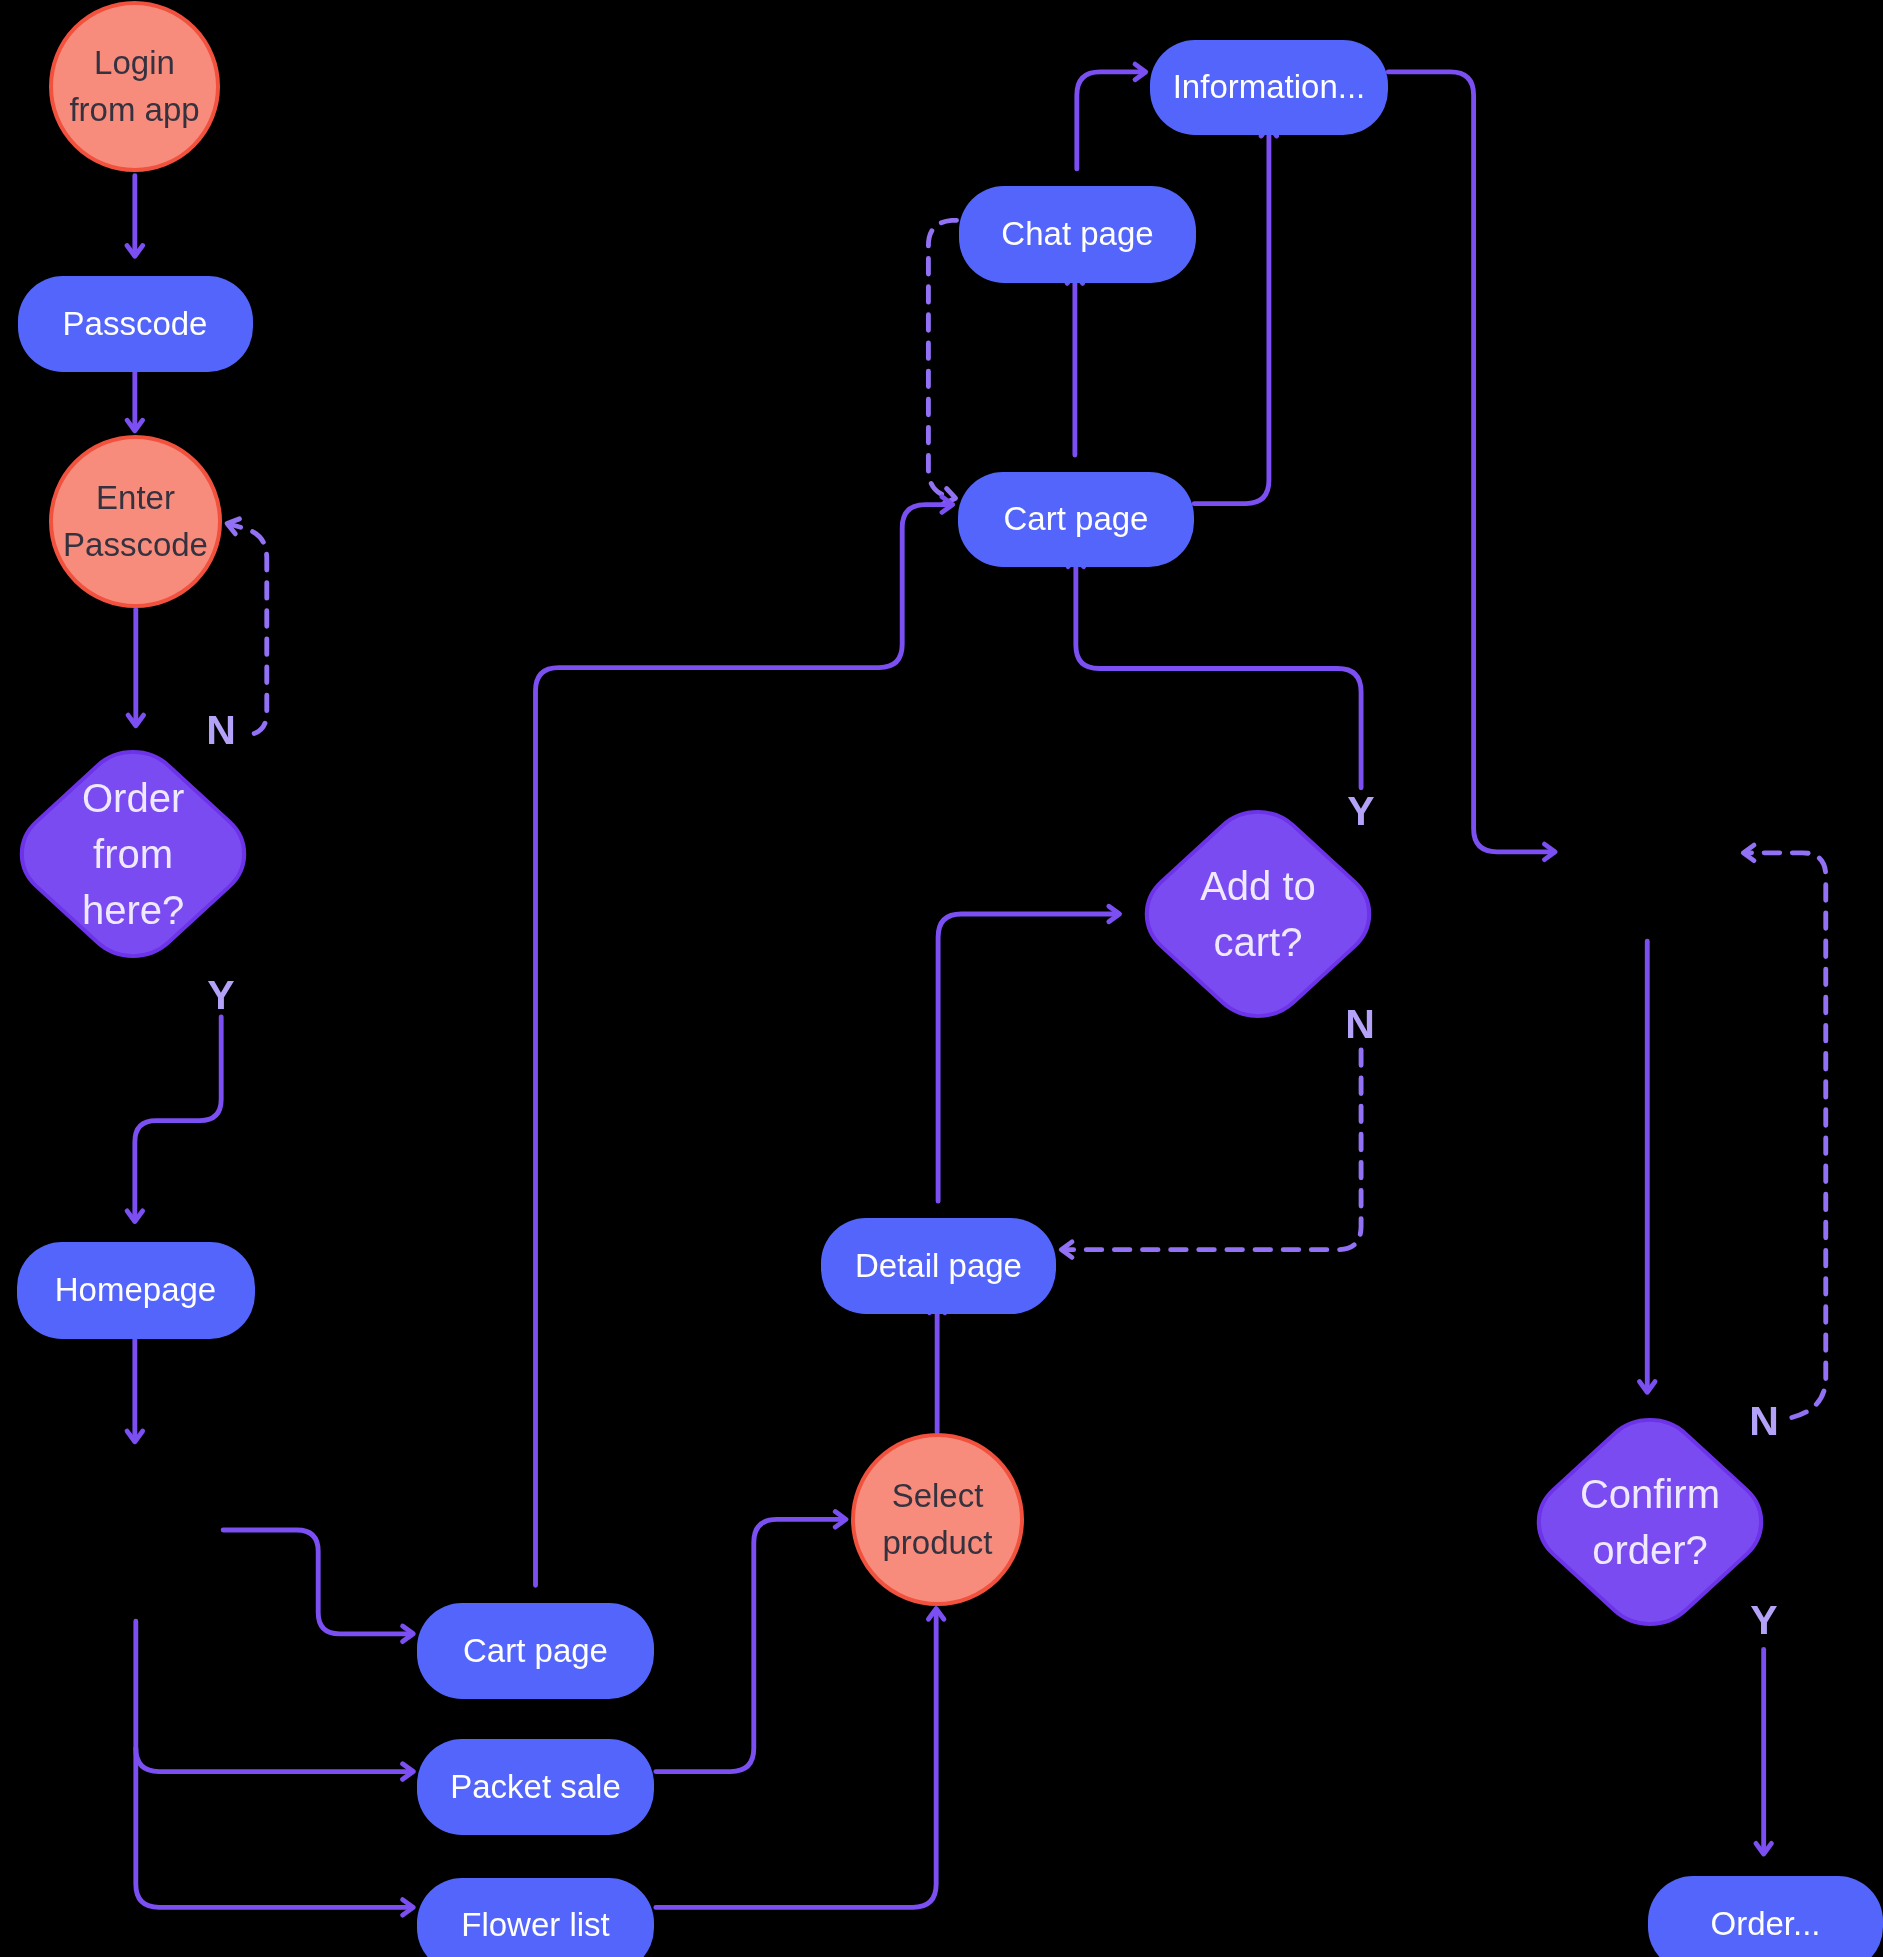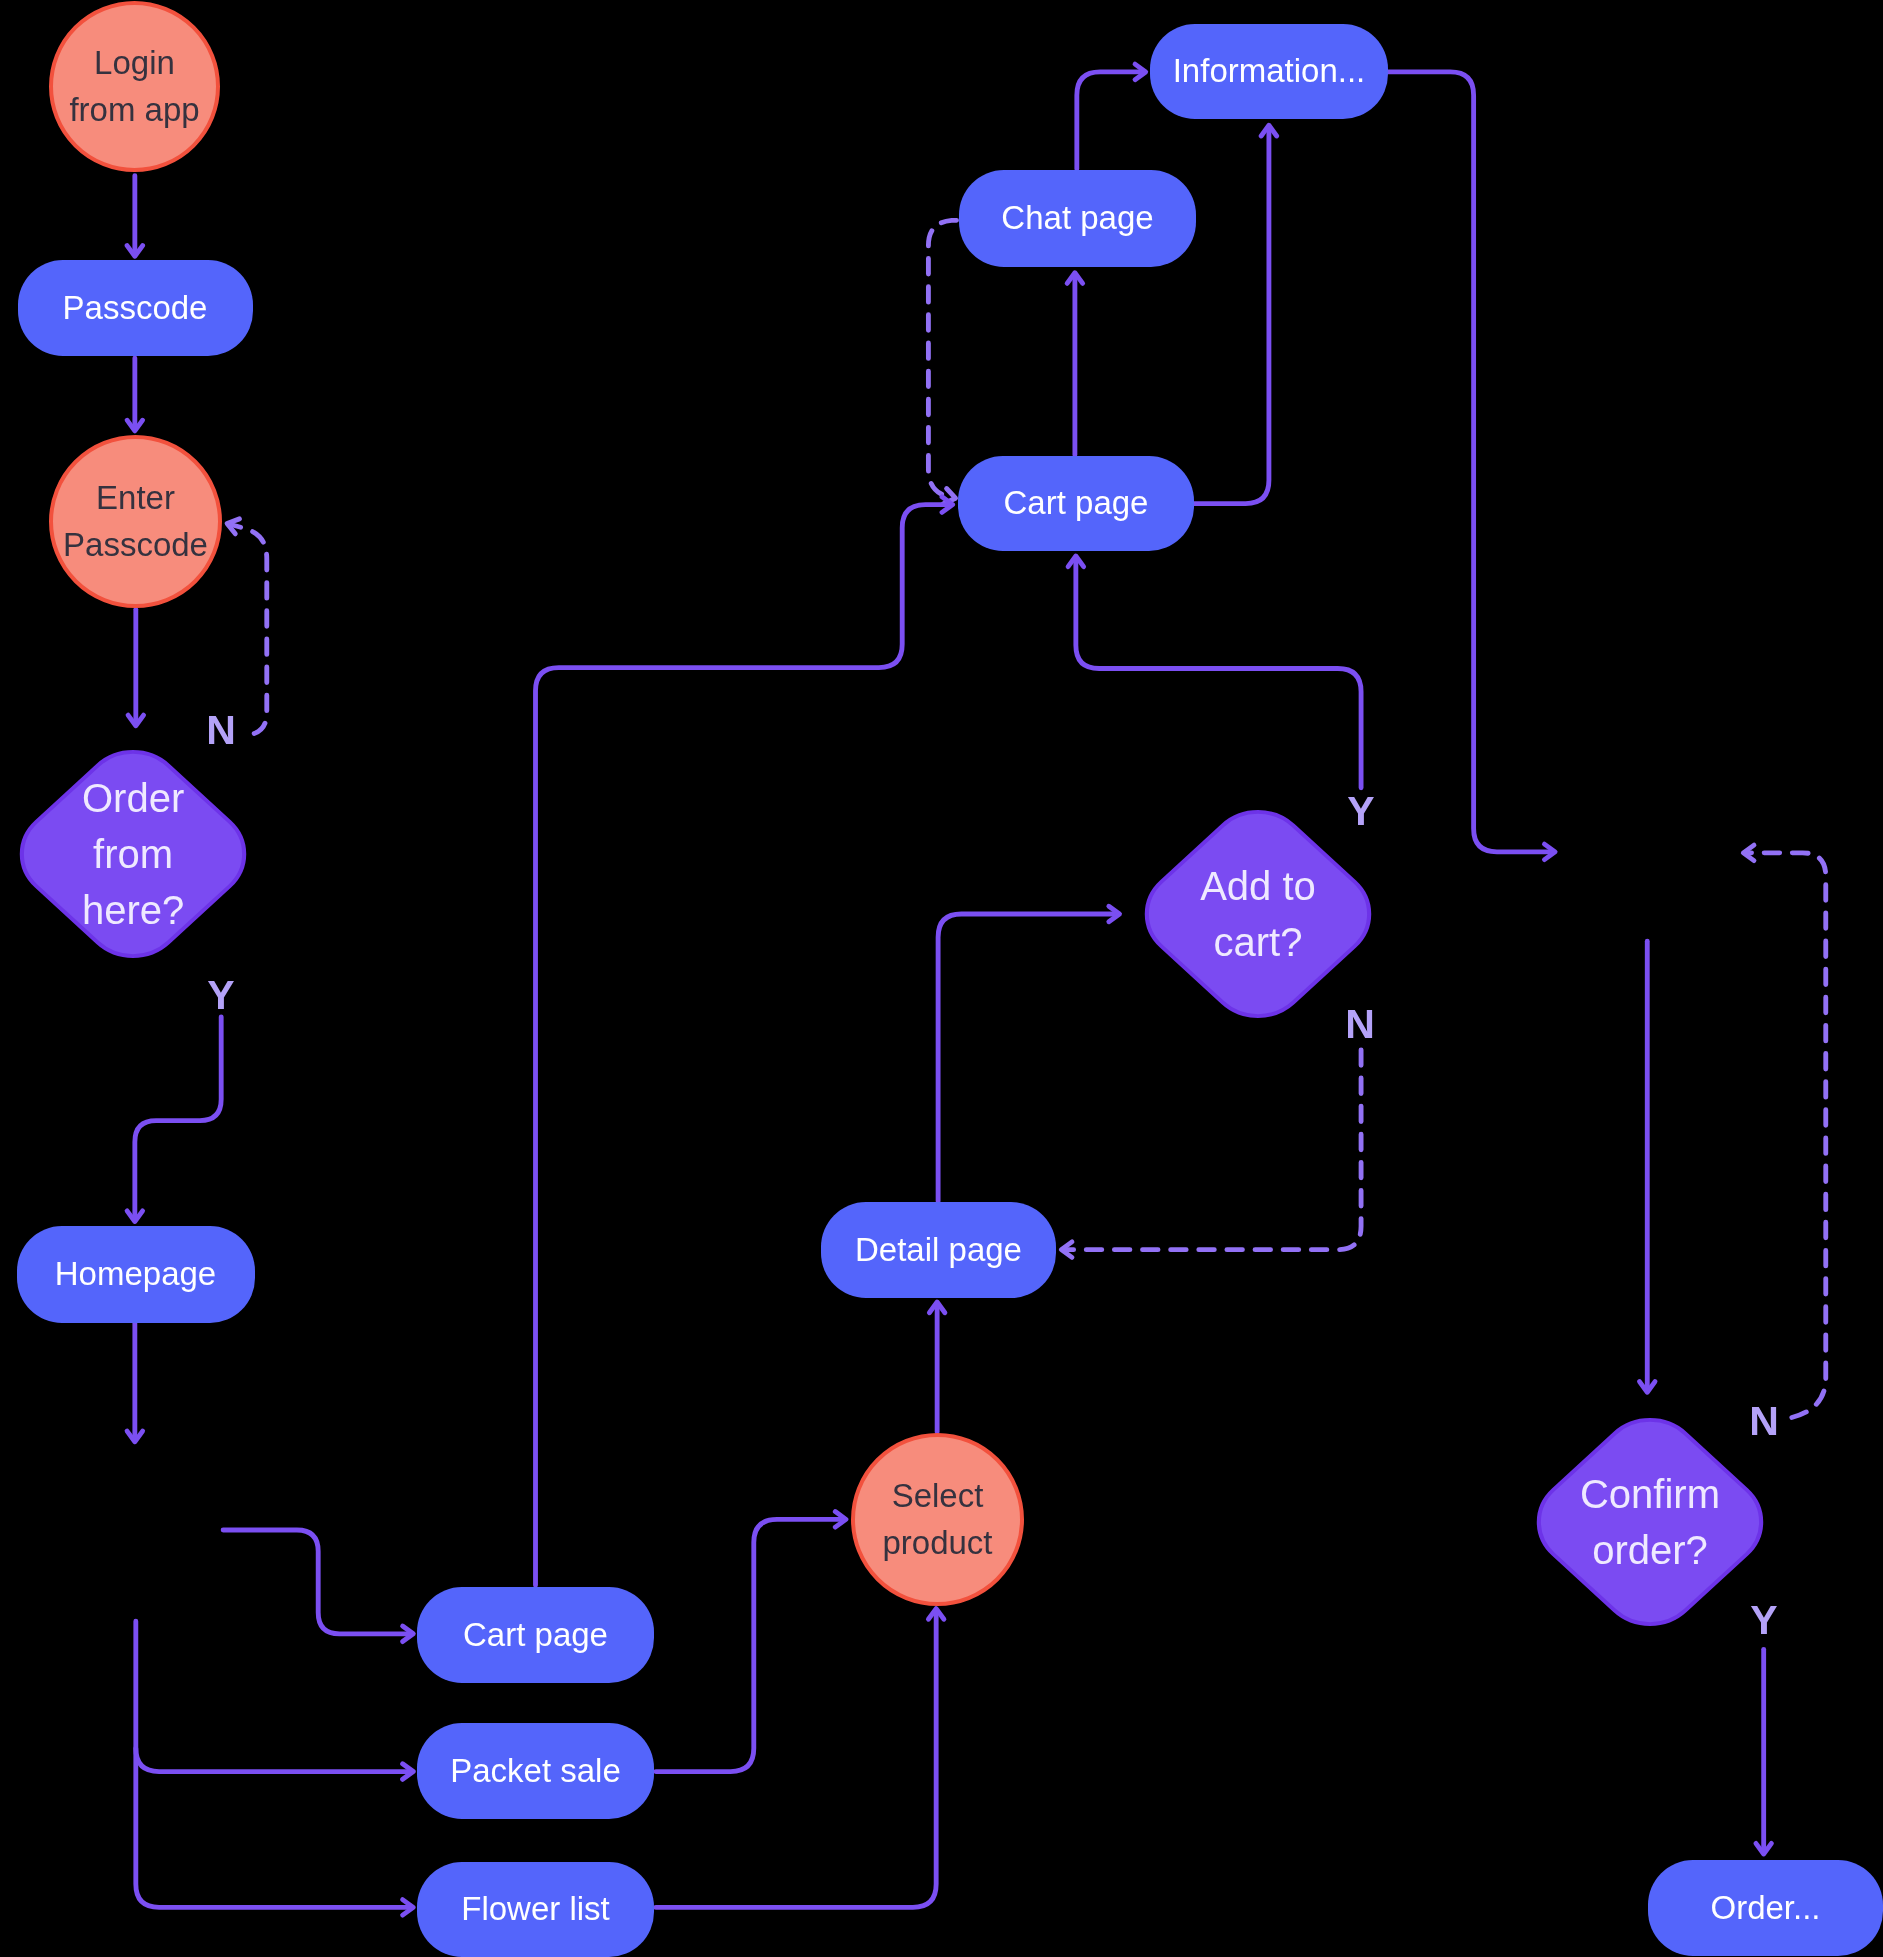--- a/index.html
+++ b/index.html
@@ -17,21 +17,21 @@
       stroke-linecap:round;stroke-linejoin:round;}
   .mkd{fill:none;stroke:var(--connector_dashed,#9271F5);stroke-width:5;
       stroke-linecap:round;stroke-linejoin:round;}
 
   
   .node{position:absolute;display:flex;align-items:center;justify-content:center;
         box-sizing:border-box;text-align:center;}
   .node .label{white-space:pre-line;line-height:1.4;font-size:33px;font-weight:400;
         position:relative;z-index:2;}
   .process{background:var(--process_fill,#5465FB);border-radius:45px;
-        color:var(--process_text,#fff);}
+        color:var(--process_text,#fff);margin-top:16px;}
   .terminal{background:var(--terminal_fill,#F78C7C);border:4.9px solid var(--terminal_border,#F2513D);
         border-radius:50%;color:var(--terminal_text,#35323F);}
   .decision{color:var(--decision_text,#EFE9FF);}
   .decision .shape{position:absolute;left:50%;top:50%;width:184px;height:184px;
         margin:-92px 0 0 -92px;background:var(--decision_fill,#7B4BF2);
         border:4.9px solid var(--decision_border,#6E2FE9);border-radius:50px;
         transform:scaleX(1.035) scaleY(0.95) rotate(45deg);z-index:1;box-sizing:border-box;}
   .decision .label{font-size:40px;}
 
   

